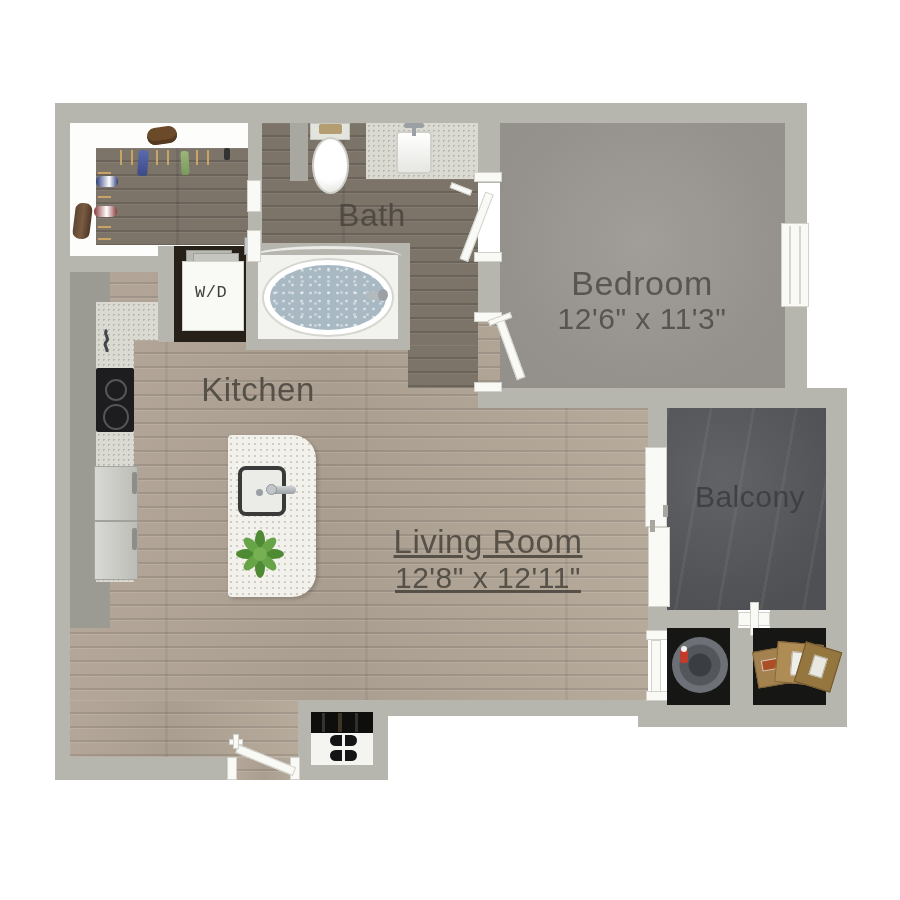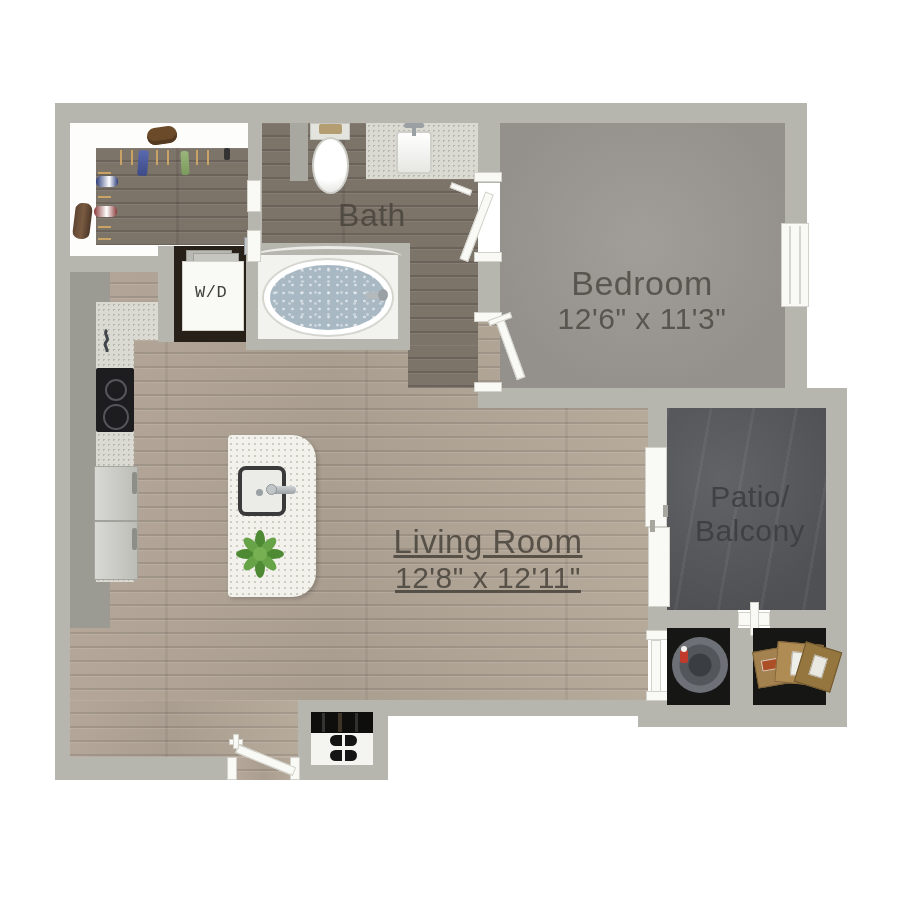--- a/index.html
+++ b/index.html
@@ -210,22 +210,24 @@
   <div class="abs" style="left:94px;top:206px;width:23px;height:11px;background:linear-gradient(90deg,#8b3a3a,#fff 55%,#8b3a3a);border-radius:5px;"></div>
   <div class="abs" style="left:74px;top:203px;width:17px;height:36px;background:linear-gradient(90deg,#5f4632,#7a5b42 50%,#4c3727);border-radius:7px;transform:rotate(7deg);"></div>
 
   <div class="lbl" style="left:372px;top:198px;font-size:32px;">
     <span>Bath</span>
   </div>
   <div class="lbl bed" style="left:642px;top:220px;margin-top:44px;">
     <div>Bedroom</div>
     <div class="dim">12'6" x 11'3"</div>
   </div>
+  <div class="lbl" style="left:258px;top:372px;">
+    <span>Kitchen</span>
+  </div>
   <div class="lbl" style="left:488px;top:524px;text-decoration:underline;">
     <div>Living Room</div>
     <div class="dim">12'8" x 12'11"</div>
   </div>
   <div class="lbl patio" style="left:750px;top:480px;">
-    <div>Patio/</div>
     <div>Balcony</div>
   </div>
 
 </div>
 
 </body></html>

